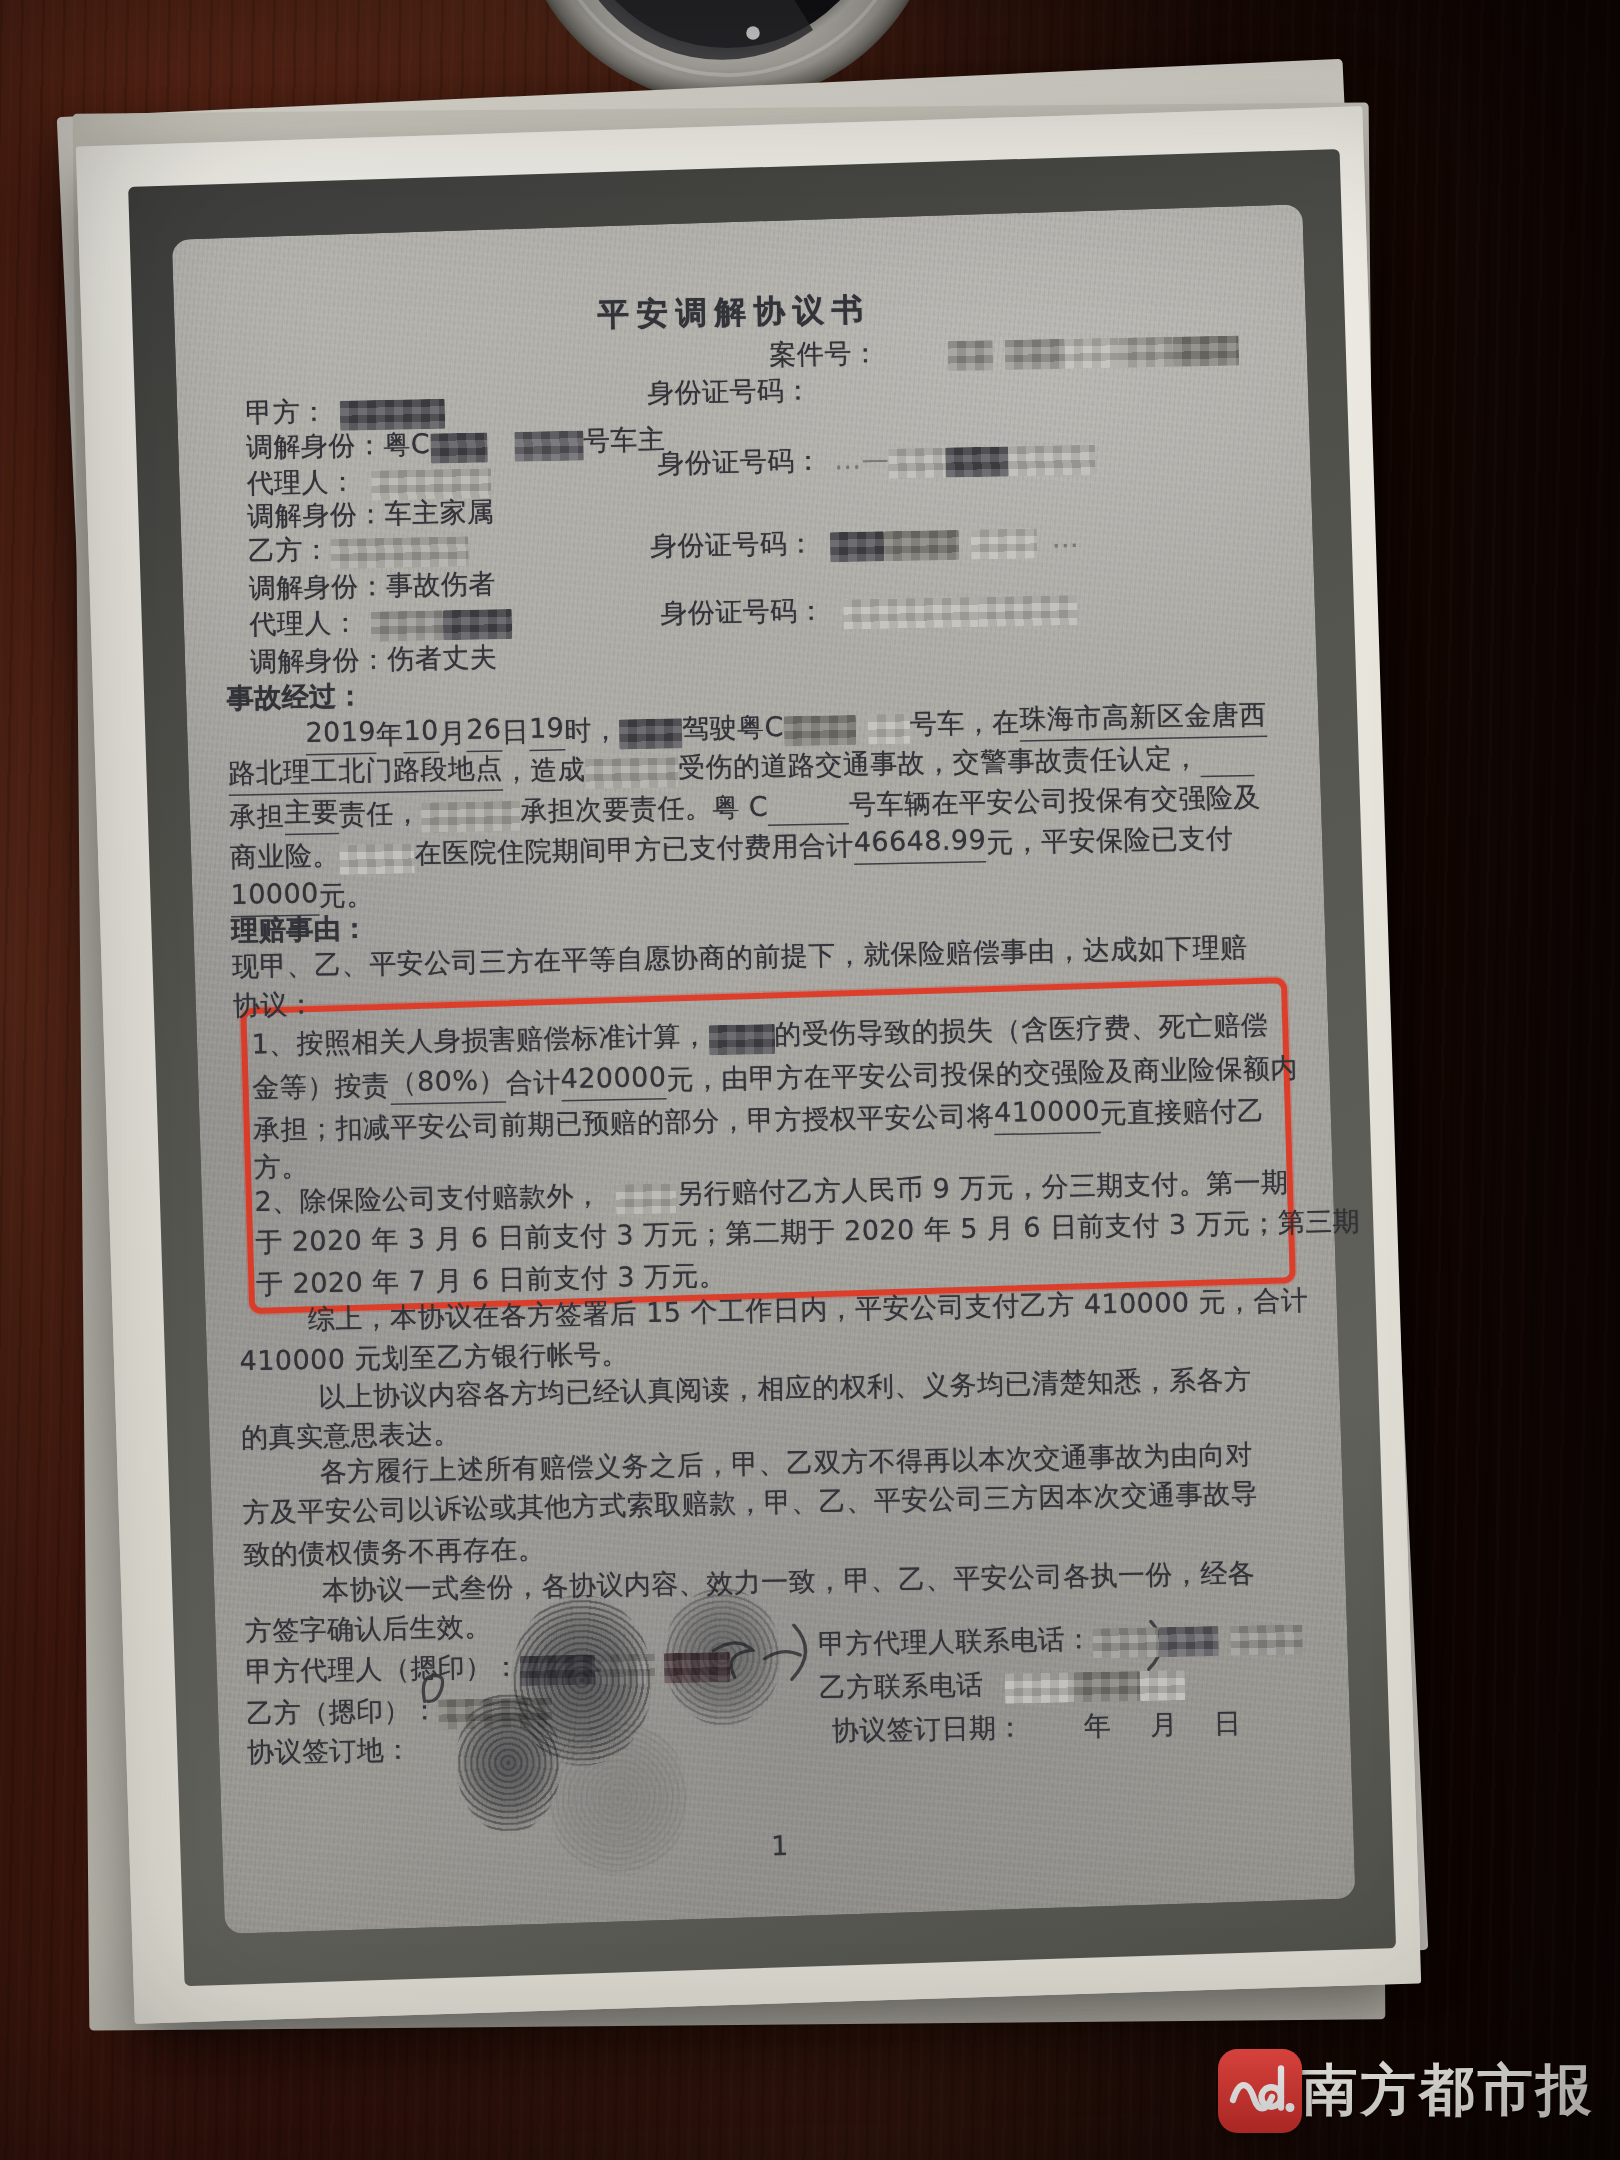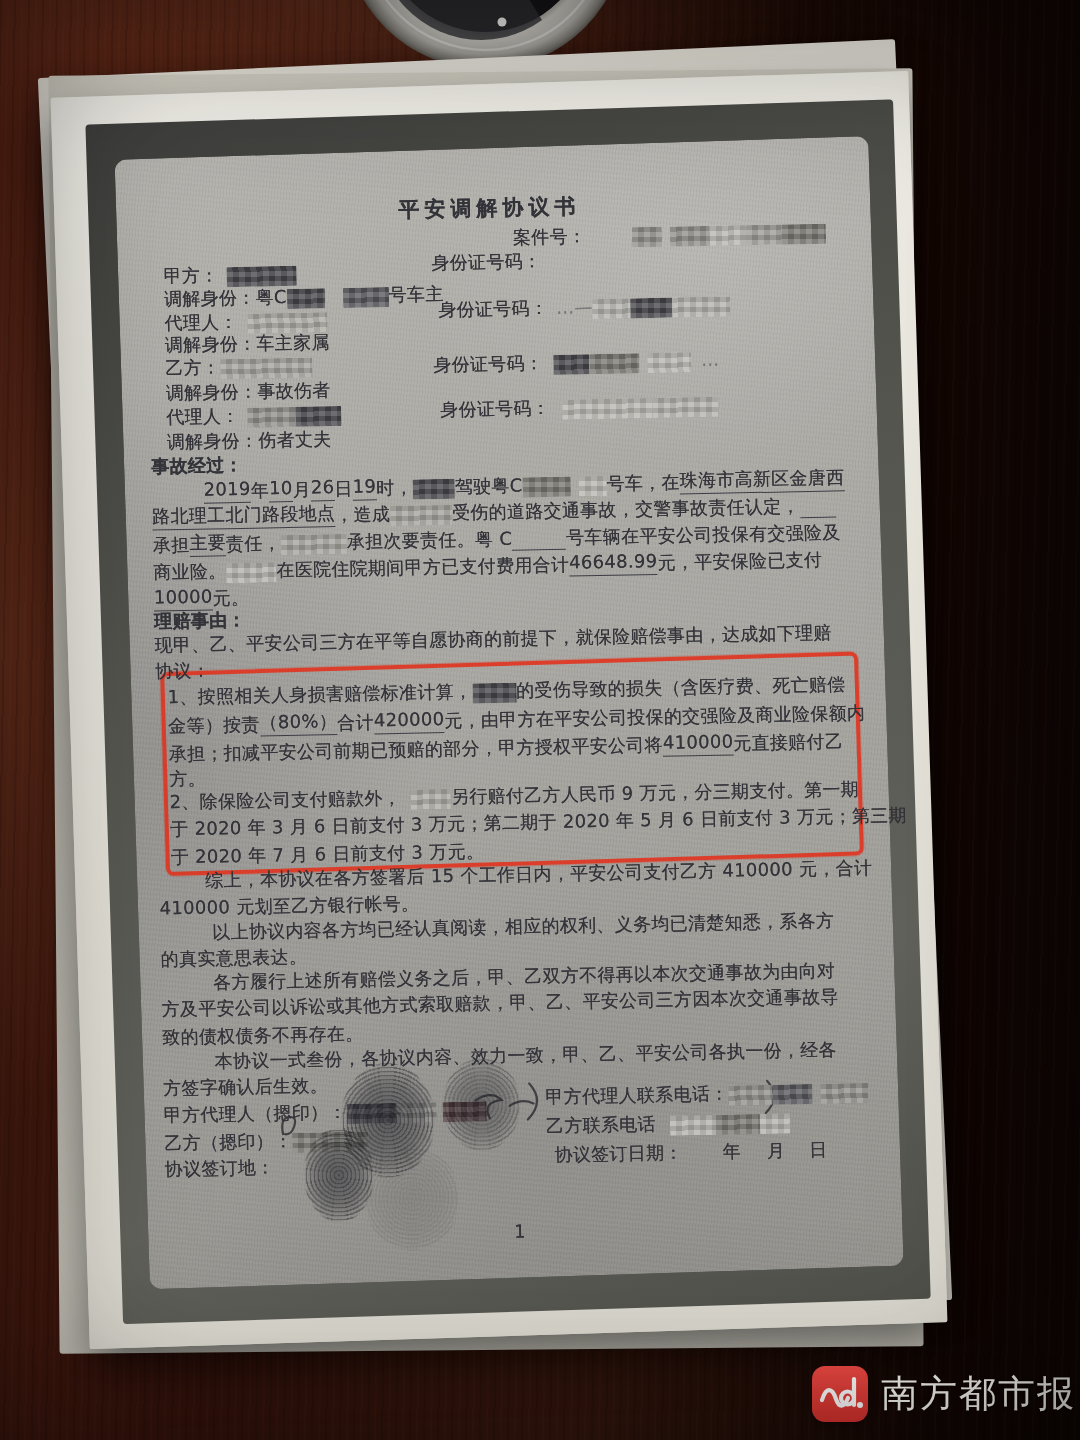--- a/index.html
+++ b/index.html
@@ -65,21 +65,21 @@
   .fp{position:absolute;border-radius:50%;filter:blur(.4px);
     background:
       repeating-radial-gradient(circle, rgba(22,22,28,.5) 0 1.5px, transparent 1.5px 4px),
       radial-gradient(ellipse, rgba(35,35,42,.65) 0%, rgba(35,35,42,.38) 45%, transparent 72%);}
   .scribbles{position:absolute;inset:0;pointer-events:none;}
 
   
   .watermark{position:absolute;left:812px;top:1366px;display:flex;align-items:center;}
   .wm-logo{width:56px;height:56px;border-radius:13px;position:relative;
     background:linear-gradient(180deg,#ef4a44,#da332f);box-shadow:0 2px 8px rgba(0,0,0,.4);}
-  .wm-brand{margin-left:13px;font-size:37px;letter-spacing:2px;color:#f8f6ef;font-weight:400;
+  .wm-brand{font-size:37px;letter-spacing:2px;color:#f8f6ef;font-weight:700;
     text-shadow:0 1px 2px rgba(0,0,0,.35);}
 </style>
 </head>
 <body>
 
 <div class="photo">
 
   <svg class="grommet" width="310" height="150" viewBox="0 0 310 150">
     <defs>
       <radialGradient id="ring" cx="50%" cy="50%" r="50%">

